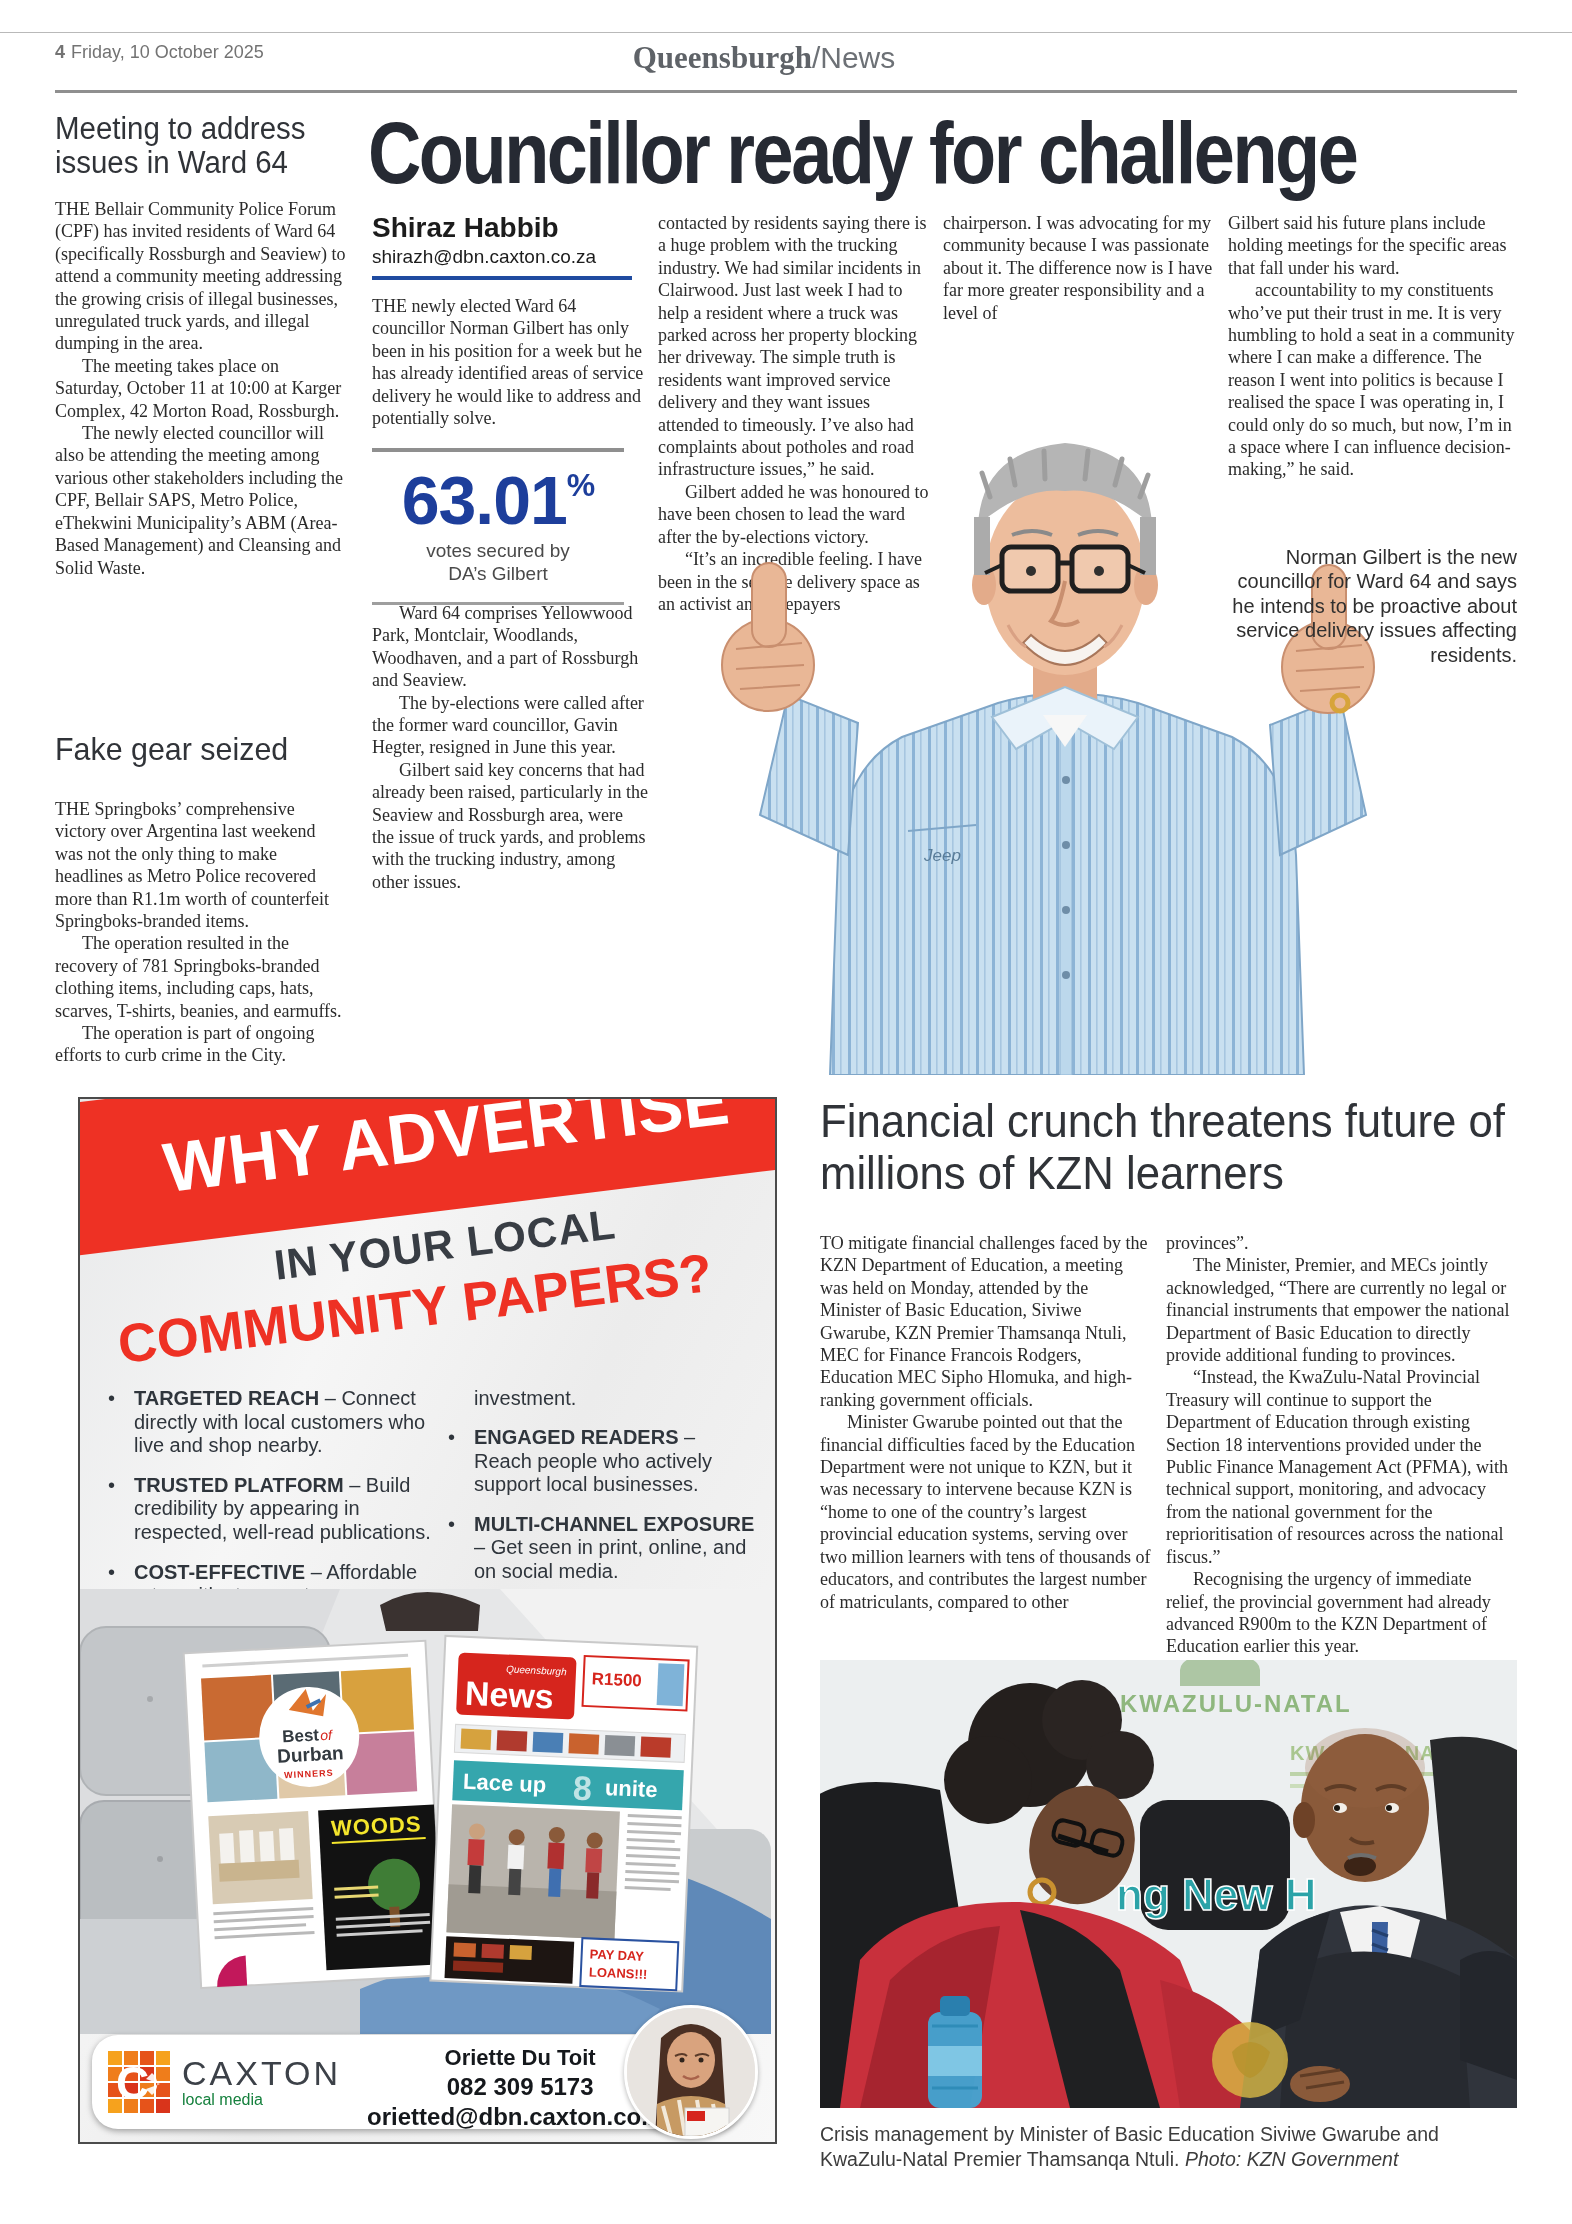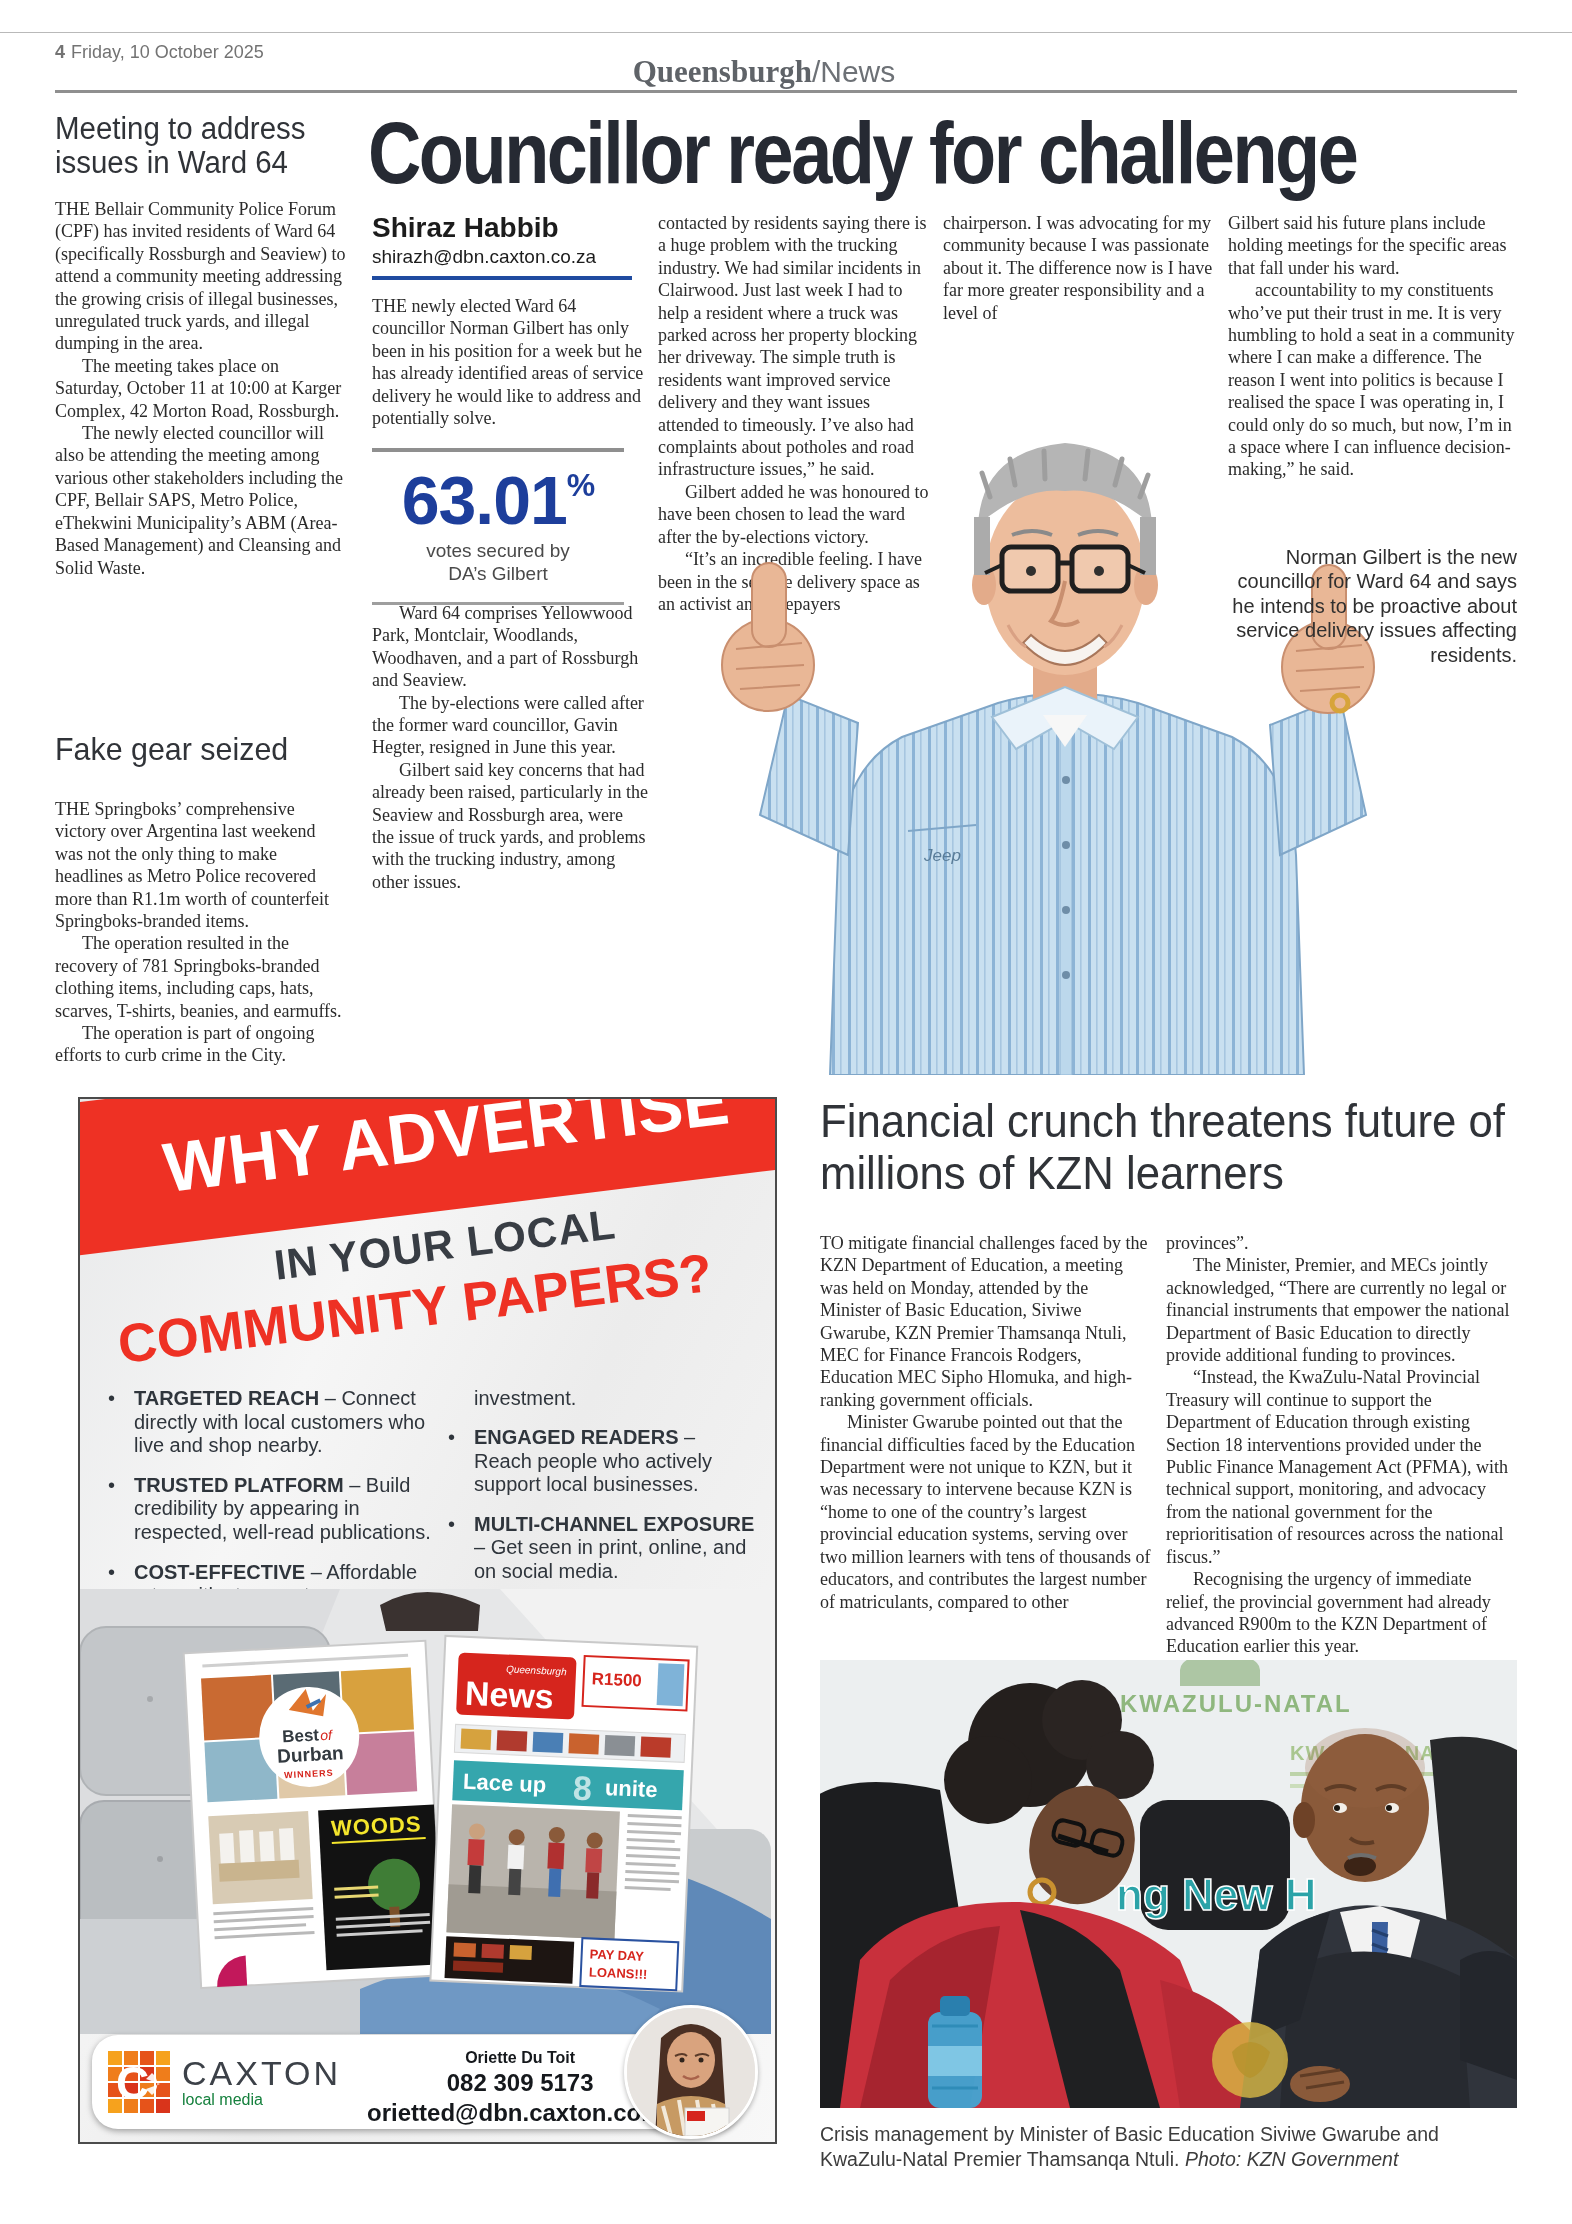--- a/index.html
+++ b/index.html
@@ -3,21 +3,21 @@
 <meta charset="utf-8">
 <style>
   html,body{margin:0;padding:0;background:#ffffff;}
   .page{position:relative;width:1572px;height:2224px;background:#fff;overflow:hidden;
         font-family:"Liberation Serif",serif;color:#2b2b2b;}
   
   .top-rule{position:absolute;left:0;top:32px;width:1572px;height:1px;background:#b9b9b9;}
   .folio{position:absolute;left:55px;top:42px;font-family:"Liberation Sans",sans-serif;
          font-size:18px;color:#737373;}
   .folio b{margin-right:6px;}
-  .masthead{position:absolute;left:0;top:54px;width:1528px;text-align:center;}
+  .masthead{position:absolute;left:0;top:40px;width:1528px;text-align:center;}
   .mast-bold{font-family:"Liberation Serif",serif;font-weight:700;font-size:31px;color:#5f6368;}
   .mast-light{font-family:"Liberation Sans",sans-serif;font-weight:300;font-size:30px;color:#6d7176;}
   .header-rule{position:absolute;left:55px;top:90px;width:1462px;height:3px;background:#8f8f8f;}
   
   .nheadline{font-family:"Liberation Sans",sans-serif;font-weight:400;color:#303338;
              transform:scaleX(0.95);transform-origin:left top;line-height:1.1;margin:0;}
   .bodycol p{margin:0;font-size:18px;line-height:22.4px;text-align:left;}
   .bodycol p + p{text-indent:1.5em;}
   .bodycol.indent-all p{text-indent:1.5em;}
   .abs{position:absolute;}
@@ -62,21 +62,21 @@
   .bullet b{font-weight:700;}
   .continuation{margin:0 0 0 26px;font-size:20px;color:#2f353c;}
   .ad-photo{position:absolute;left:0px;top:490px;width:691px;height:445px;}
   .pillbar{position:absolute;left:12px;top:936px;width:648px;height:94px;background:#fff;
     border-radius:26px;box-shadow:0 2px 6px rgba(0,0,0,.35);display:flex;align-items:center;}
   .caxton-logo{width:62px;height:62px;margin-left:16px;flex:none;}
   .caxton-text{margin-left:12px;line-height:1.0;}
   .caxton-name{font-size:34px;letter-spacing:3px;color:#3c4148;font-weight:400;}
   .caxton-sub{font-size:16px;color:#15803d;margin-top:2px;}
   .contact{margin-left:26px;text-align:center;font-weight:700;color:#15181c;line-height:1.25;}
-  .contact .c1{font-size:16px;margin-top:12px;} .contact .c2{font-size:24px;} .contact .c3{font-size:24px;}
+  .contact .c1{font-size:22px;margin-top:12px;} .contact .c2{font-size:24px;} .contact .c3{font-size:24px;}
   .oriette-circle{position:absolute;left:532px;top:-30px;width:128px;height:128px;border-radius:50%;
     overflow:hidden;border:3px solid #fff;box-shadow:0 2px 5px rgba(0,0,0,.3);background:#e8e4e0;}
   
   .fin-headline{position:absolute;left:820px;top:1096px;width:760px;font-size:46px;line-height:1.12;}
   .fin-caption{position:absolute;left:820px;top:2122px;width:700px;
     font-family:"Liberation Sans",sans-serif;font-size:19.5px;line-height:1.3;color:#3c3c3c;}
   .fin-caption i{font-style:italic;}
   svg text{font-family:"Liberation Sans",sans-serif;}
 </style>
 </head>

